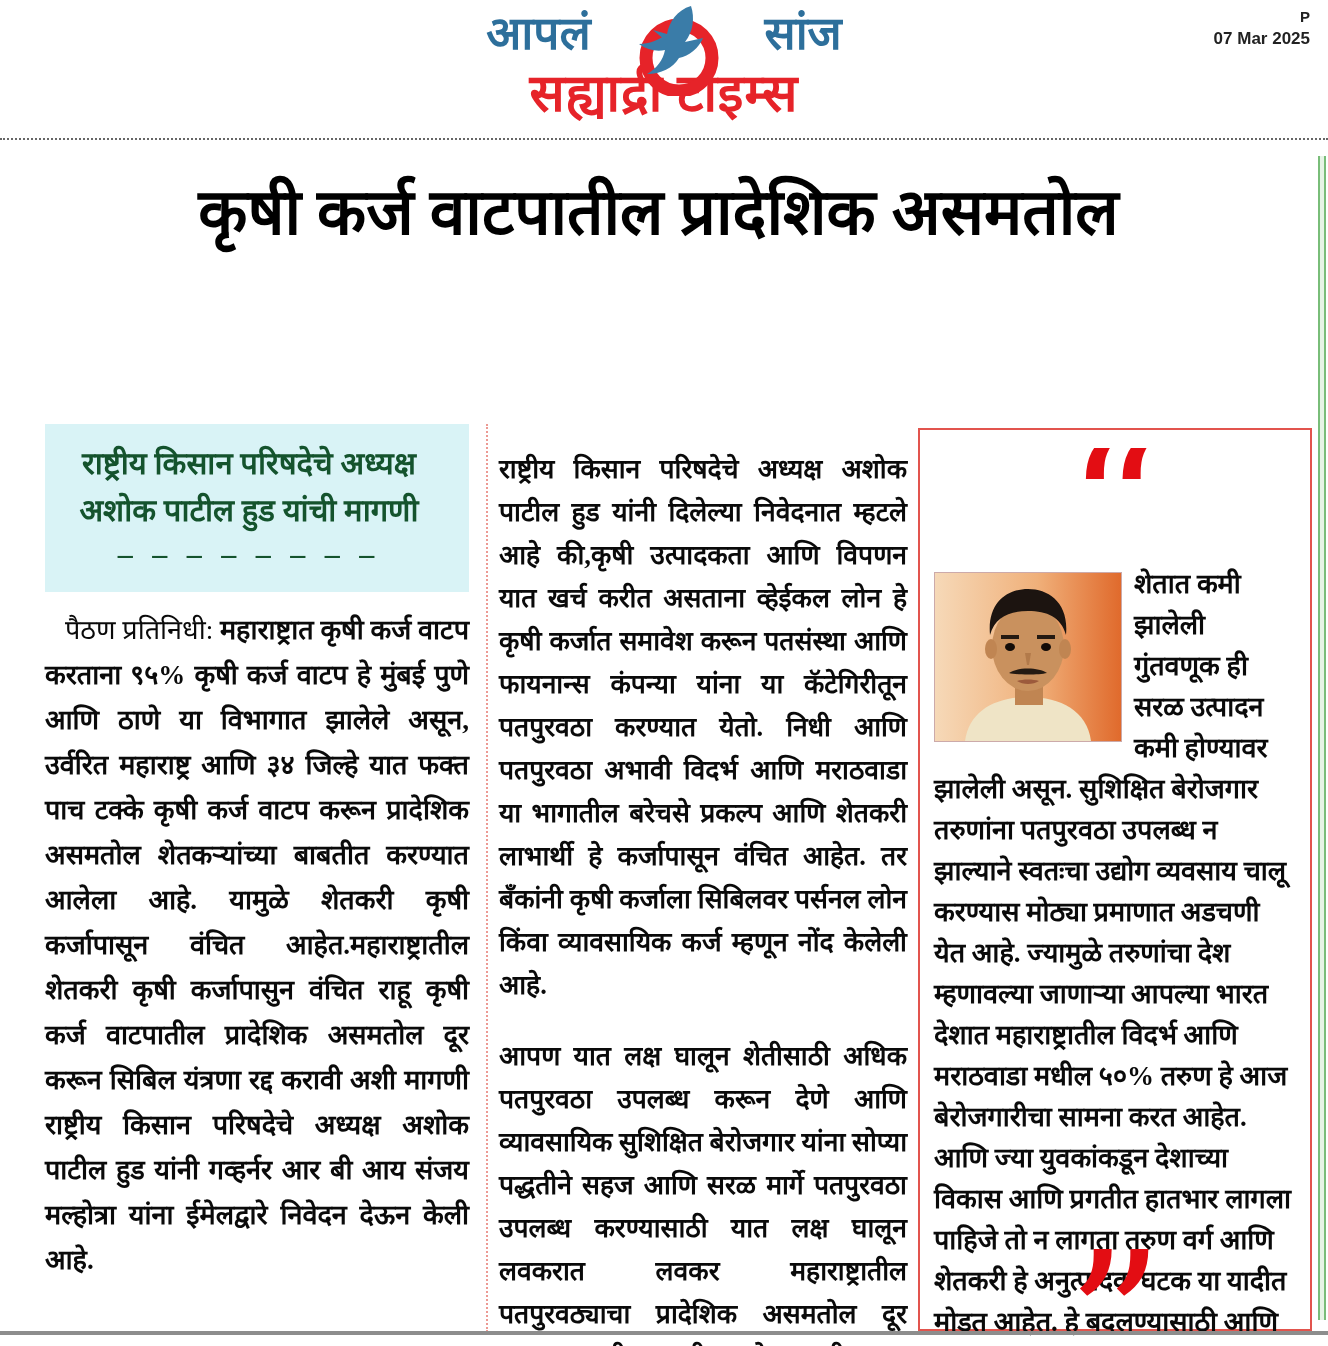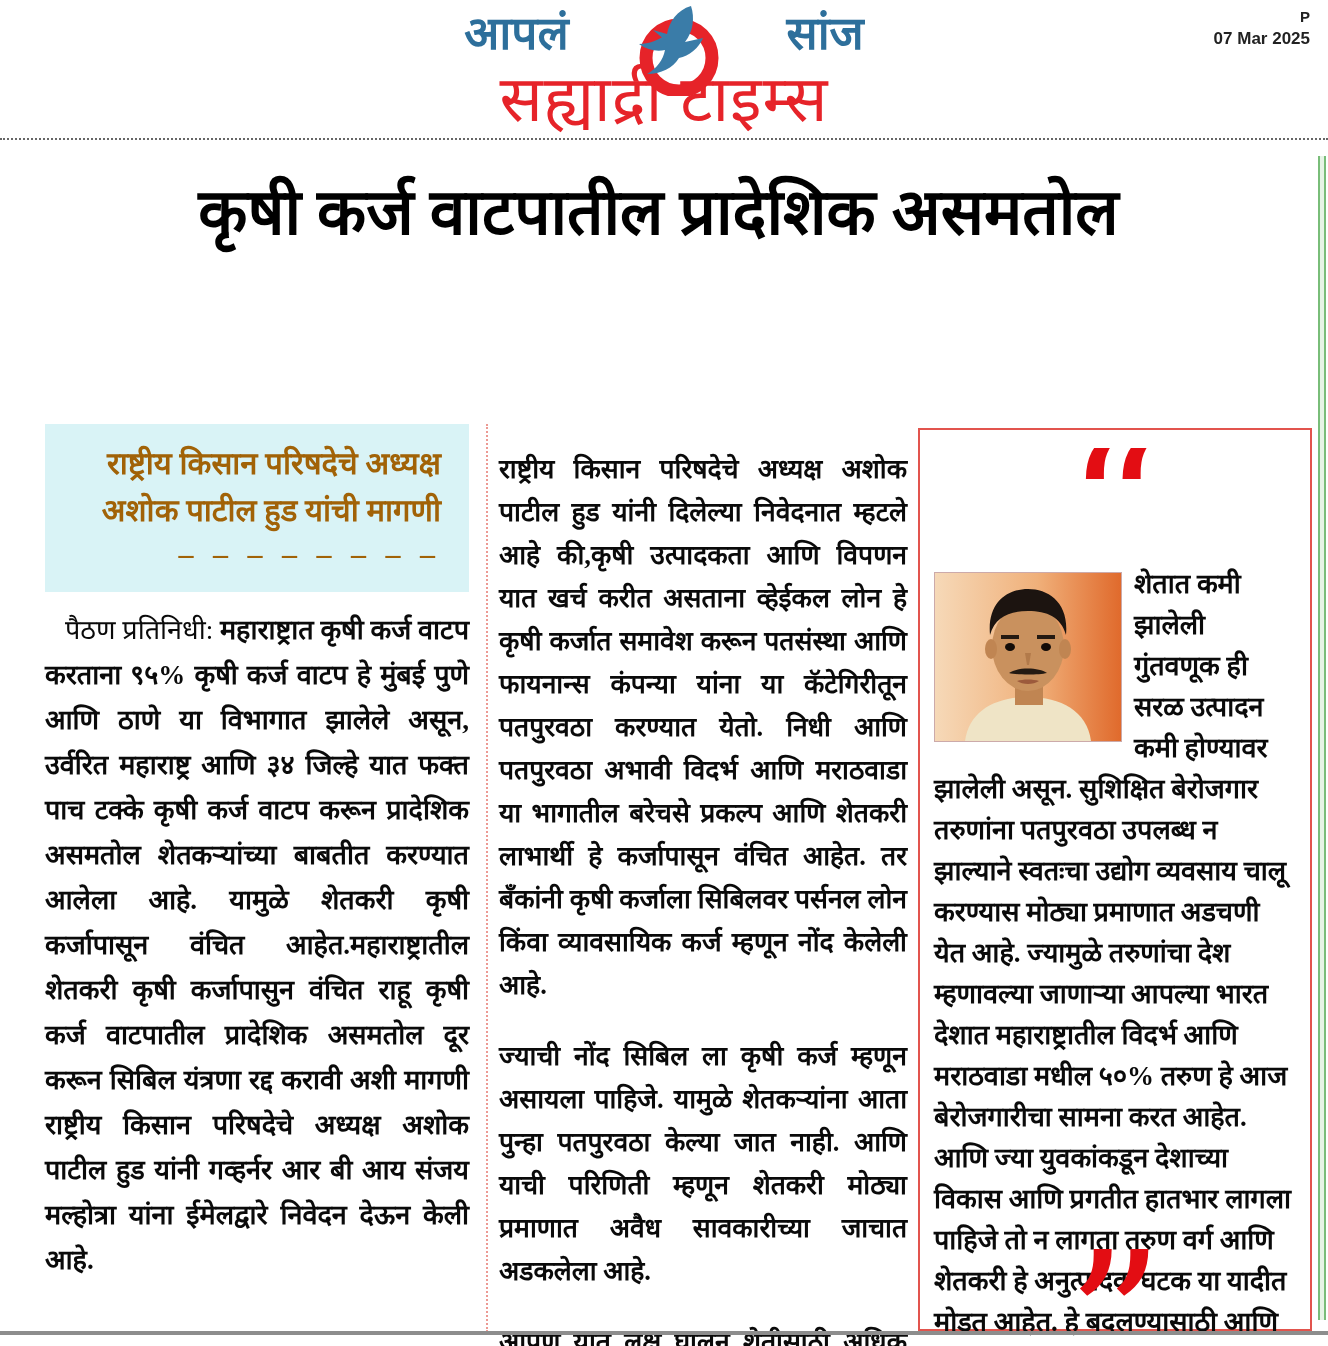--- a/index.html
+++ b/index.html
@@ -17,33 +17,33 @@
   
   .masthead {
     position: absolute;
     top: 6px; left: 0; width: 100%;
     text-align: center;
   }
   .masthead-top {
     display: flex;
     align-items: center;
     justify-content: center;
-    gap: 44px;
+    gap: 22px;
     height: 56px;
   }
   .tagline {
     font-size: 46px;
     font-weight: 700;
     color: #2d6f9b;
     line-height: 1;
   }
   .dove-wrap { width: 130px; height: 96px; position: relative; top: 14px; }
   .masthead-title {
-    font-size: 64px;
-    font-weight: 400;
+    font-size: 52px;
+    font-weight: 700;
     color: #e62329;
     line-height: 1;
     margin-top: 6px;
     letter-spacing: 1px;
   }
 
   
   .corner {
     position: absolute;
     top: 8px; right: 18px;
@@ -94,25 +94,25 @@
   }
 
   
   .col1 {
     position: absolute;
     left: 45px; top: 424px; width: 424px;
   }
   .subhead-box {
     background: #d9f3f6;
     padding: 16px 28px 18px 12px;
-    text-align: right;
+    text-align: center;
     font-size: 31px;
     font-weight: 700;
     line-height: 47px;
-    color: #a16207;
+    color: #14532d;
   }
   .subhead-divider {
     font-size: 30px;
     font-weight: 700;
     letter-spacing: 6px;
     line-height: 40px;
   }
   .body-text {
     font-size: 27px;
     font-weight: 600;
@@ -207,21 +207,20 @@
       <div>राष्ट्रीय किसान परिषदेचे अध्यक्ष अशोक पाटील हुड यांची मागणी</div>
       <div class="subhead-divider">– – – – – – – –</div>
     </div>
     <p class="body-text"><span class="leadin">पैठण प्रतिनिधी:</span><span> महाराष्ट्रात कृषी कर्ज वाटप करताना ९५% कृषी कर्ज वाटप हे मुंबई पुणे आणि ठाणे या विभागात झालेले असून, उर्वरित महाराष्ट्र आणि ३४ जिल्हे यात फक्त पाच टक्के कृषी कर्ज वाटप करून प्रादेशिक असमतोल शेतकऱ्यांच्या बाबतीत करण्यात आलेला आहे. यामुळे शेतकरी कृषी कर्जापासून वंचित आहेत.महाराष्ट्रातील शेतकरी कृषी कर्जापासुन वंचित राहू  कृषी कर्ज वाटपातील प्रादेशिक असमतोल दूर करून सिबिल यंत्रणा रद्द करावी अशी मागणी राष्ट्रीय किसान परिषदेचे अध्यक्ष अशोक पाटील हुड यांनी गव्हर्नर आर बी आय संजय मल्होत्रा यांना ईमेलद्वारे निवेदन देऊन केली आहे.</span></p>
   </div>
 
   <div class="col-divider"></div>
 
   <div class="col2">
     <p class="body-text">राष्ट्रीय किसान परिषदेचे अध्यक्ष अशोक पाटील हुड यांनी दिलेल्या निवेदनात म्हटले आहे की,कृषी उत्पादकता आणि विपणन यात खर्च करीत असताना व्हेईकल लोन हे कृषी कर्जात समावेश करून पतसंस्था आणि फायनान्स कंपन्या यांना या कॅटेगिरीतून पतपुरवठा करण्यात येतो. निधी आणि पतपुरवठा अभावी विदर्भ आणि मराठवाडा या भागातील बरेचसे प्रकल्प आणि शेतकरी लाभार्थी हे कर्जापासून वंचित आहेत. तर बँकांनी कृषी कर्जाला सिबिलवर पर्सनल लोन किंवा व्यावसायिक कर्ज म्हणून नोंद केलेली आहे.</p>
-    <p class="body-text">ज्याची नोंद सिबिल ला कृषी कर्ज म्हणून असायला पाहिजे. यामुळे शेतकऱ्यांना आता पुन्हा पतपुरवठा केल्या जात नाही. आणि याची परिणिती म्हणून शेतकरी मोठ्या प्रमाणात अवैध सावकारीच्या जाचात अडकलेला आहे.</p>
     <p class="body-text">आपण यात लक्ष घालून शेतीसाठी अधिक पतपुरवठा उपलब्ध करून देणे आणि व्यावसायिक सुशिक्षित बेरोजगार यांना सोप्या पद्धतीने सहज आणि सरळ मार्गे पतपुरवठा उपलब्ध करण्यासाठी यात लक्ष घालून लवकरात लवकर महाराष्ट्रातील पतपुरवठ्याचा प्रादेशिक असमतोल दूर करावा. अशी मागणी अशोक पाटील हुड अध्यक्ष: राष्ट्रीय किसान परिषद, श्रीमती कल्पना मोहिते,अध्यक्ष: महिला परिषद,राहुल पगारे अध्यक्ष :पत्रकार परिषद, तुळशीराम तोबरे अध्यक्ष: युवक परिषद, अभिषेक हुड अध्यक्ष: विद्यार्थी परिषद यांनी केली आहे.</p>
   </div>
 
   <div class="quote-box">
     <div class="open-quote">“</div>
     <div class="quote-content">
       <span class="portrait">
         <svg width="186" height="168" viewBox="0 0 186 168">
           <defs>
             <linearGradient id="pbg" x1="0" y1="0" x2="1" y2="0">

